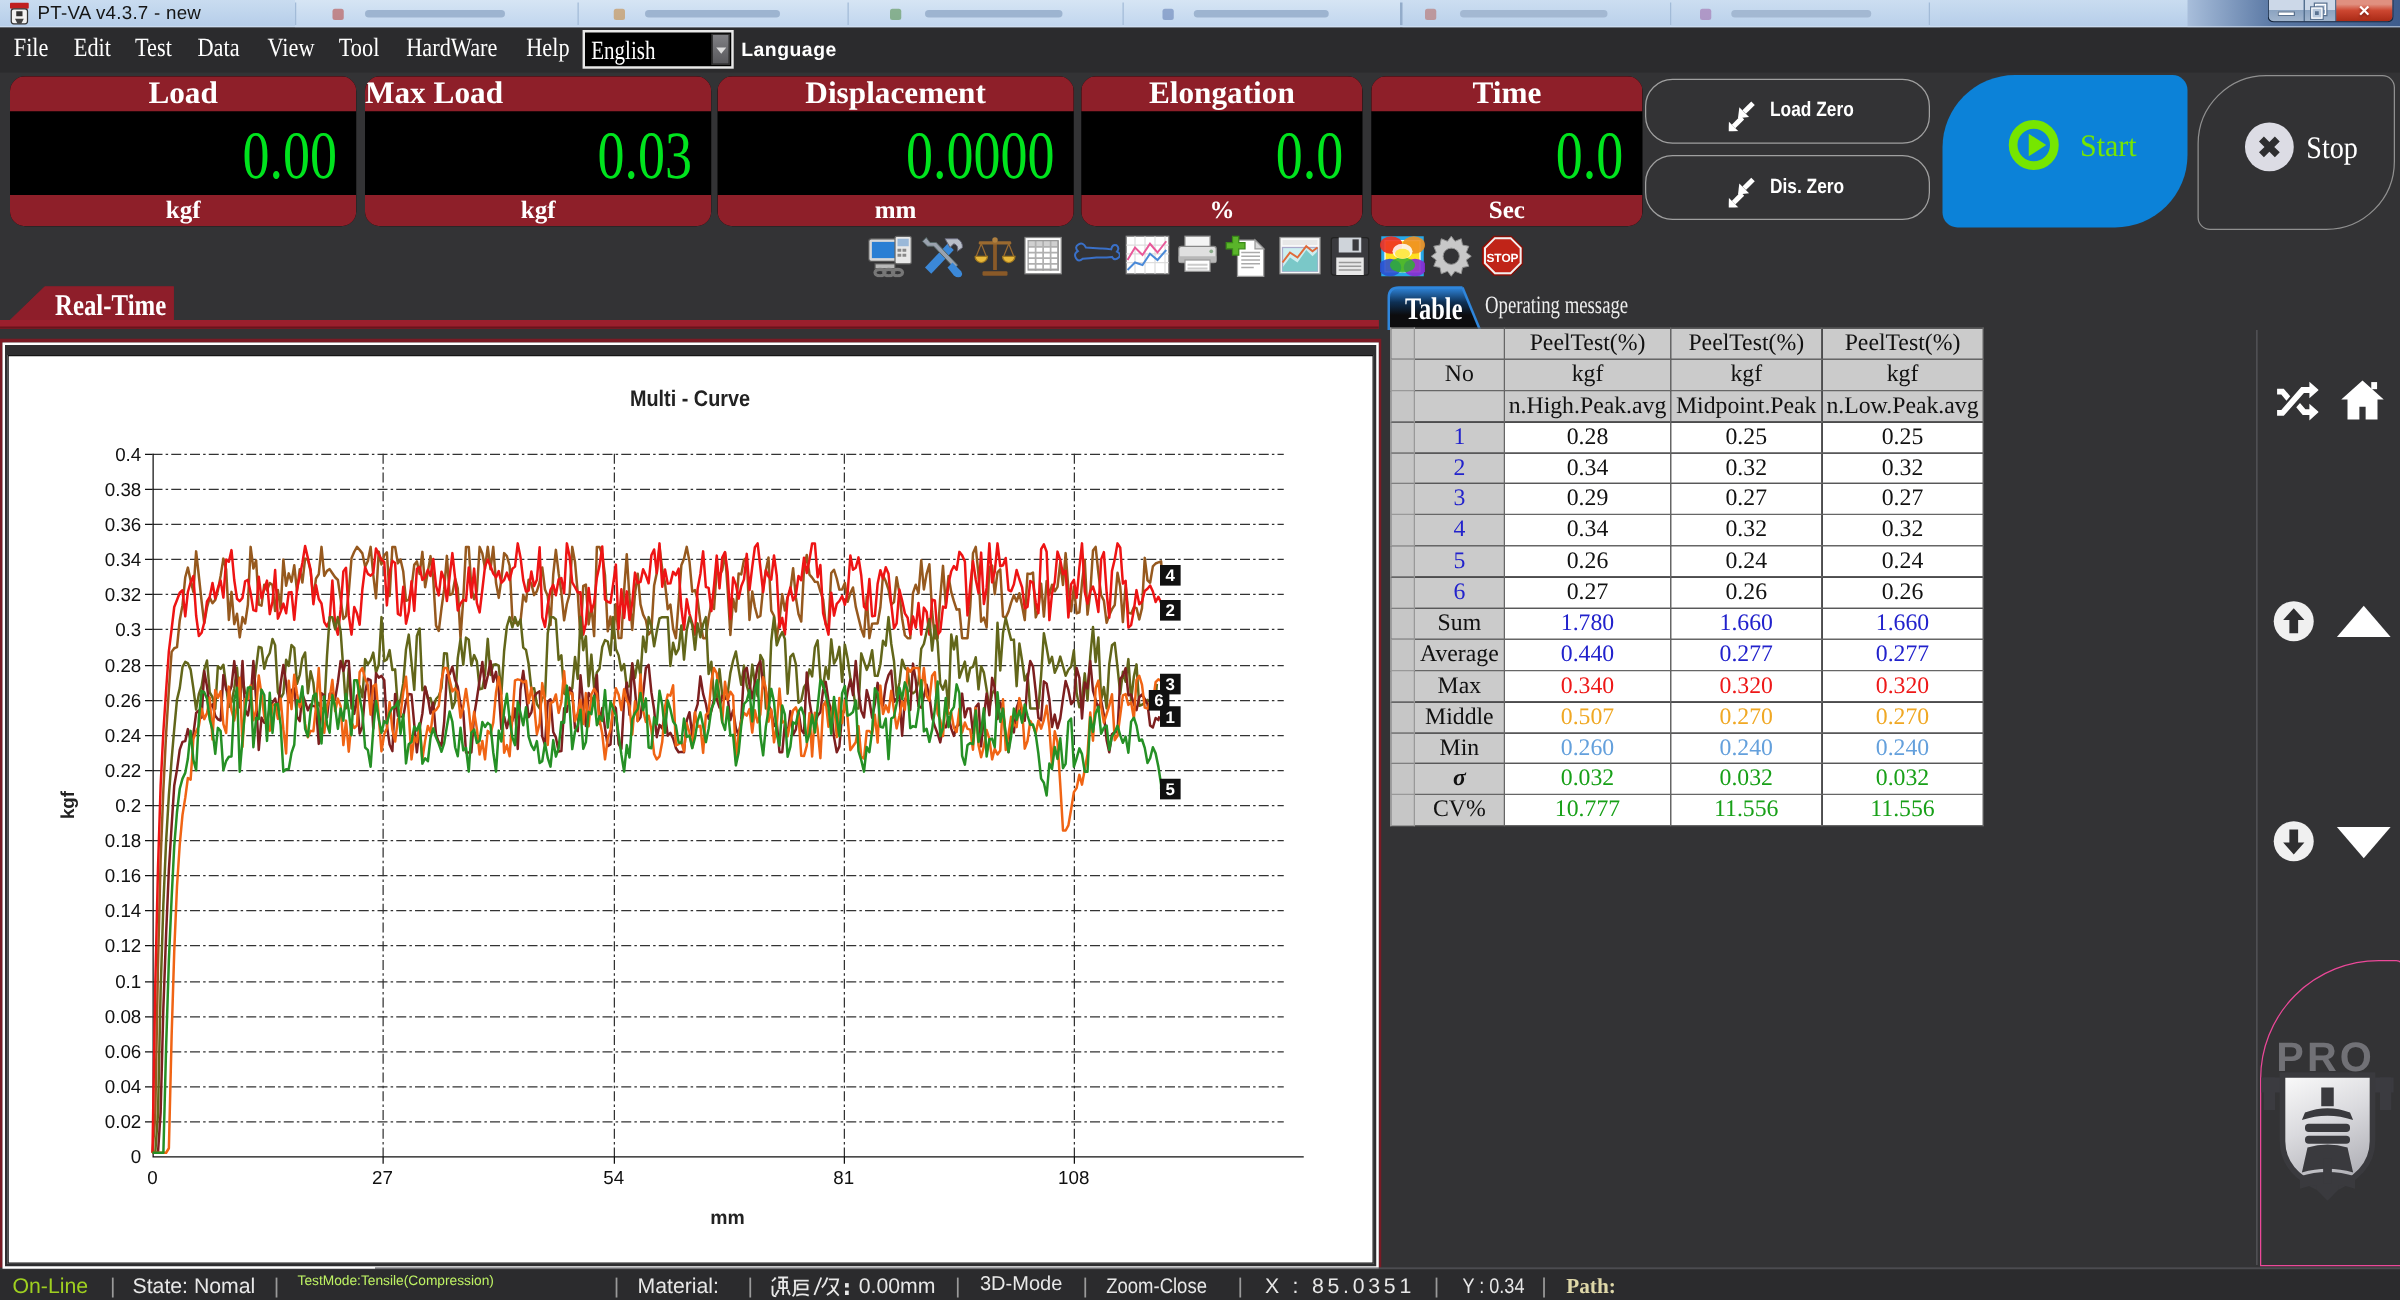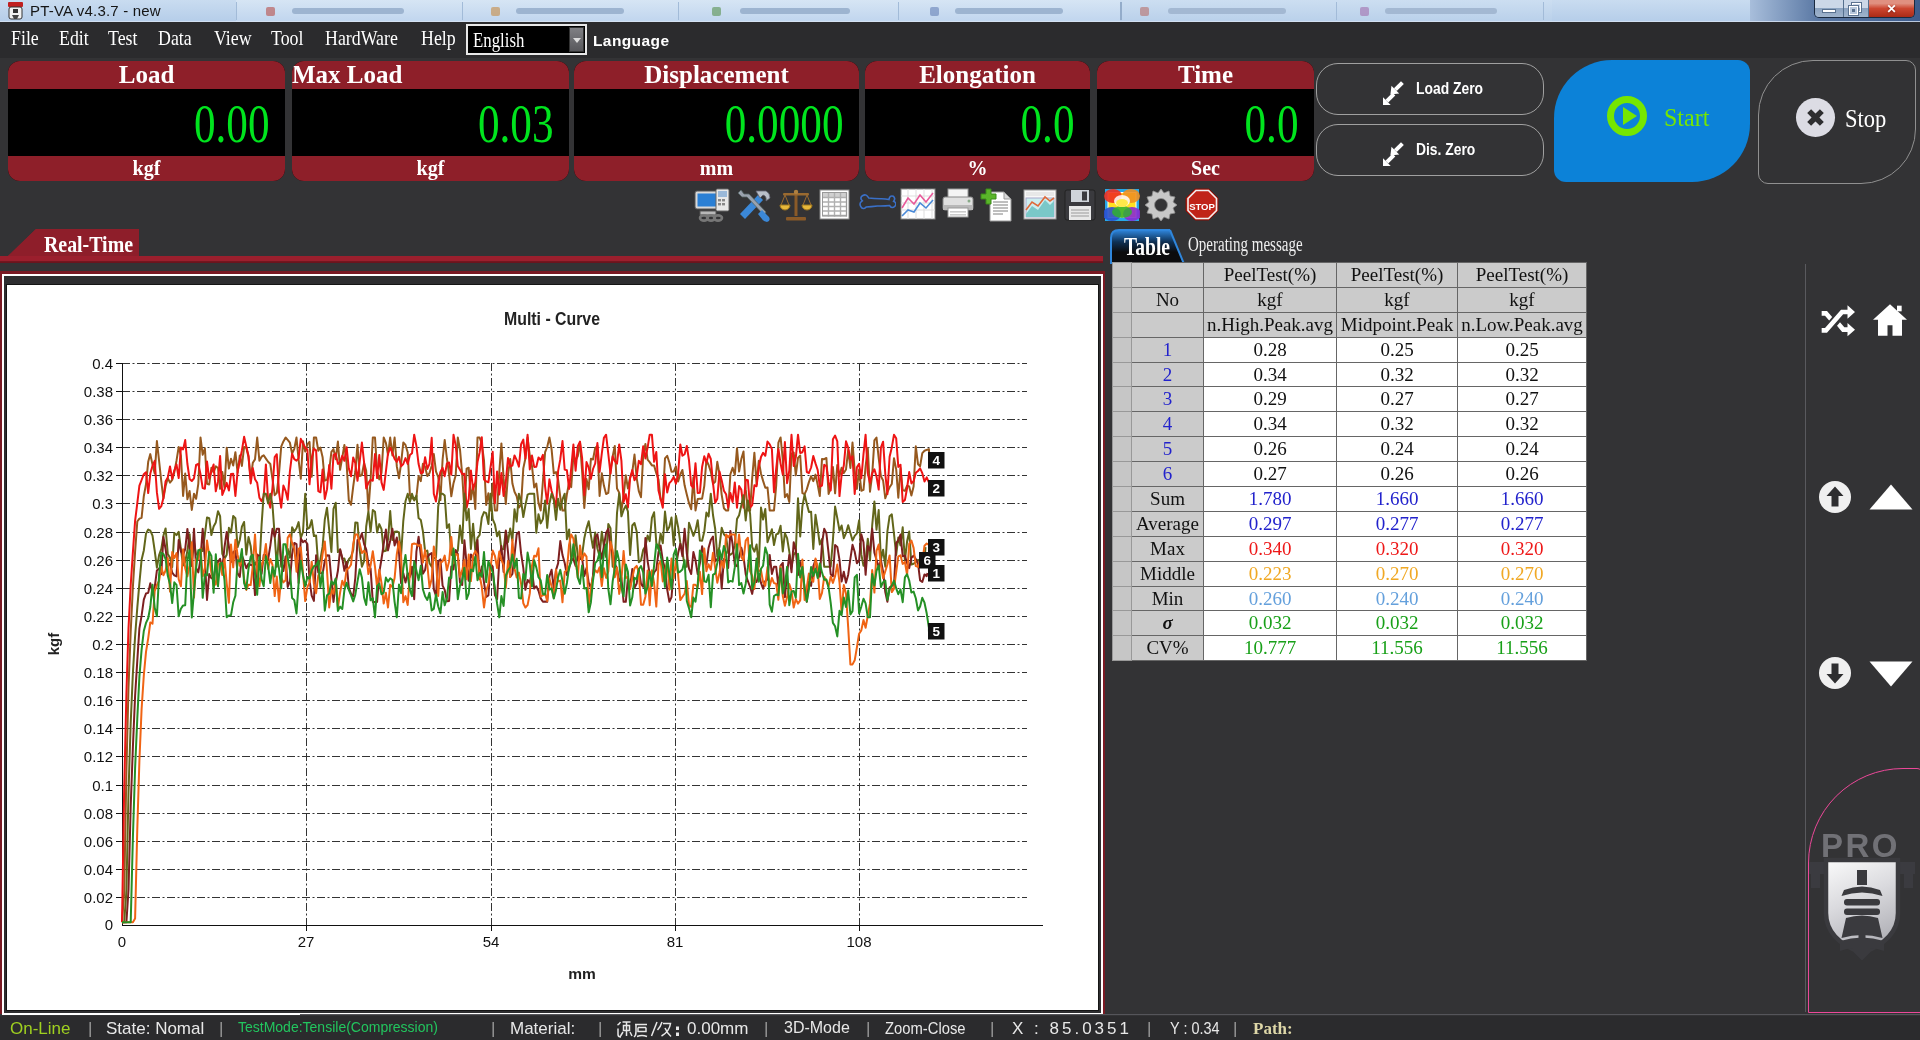--- a/index.html
+++ b/index.html
@@ -457,35 +457,35 @@
       <tr>
         <td class="sel"></td>
         <td class="lab" style="background:#cbcbcb;color:#111">Sum</td>
         <td style="background:#fff;color:#2222cc">1.780</td>
         <td style="background:#fff;color:#2222cc">1.660</td>
         <td style="background:#fff;color:#2222cc">1.660</td>
       </tr>
       <tr>
         <td class="sel"></td>
         <td class="lab" style="background:#cbcbcb;color:#111">Average</td>
-        <td style="background:#fff;color:#2222cc">0.297</td>
+        <td style="background:#fff;color:#2222cc">0.440</td>
         <td style="background:#fff;color:#2222cc">0.277</td>
         <td style="background:#fff;color:#2222cc">0.277</td>
       </tr>
       <tr>
         <td class="sel"></td>
         <td class="lab" style="background:#cbcbcb;color:#111">Max</td>
         <td style="background:#fff;color:#ee1818">0.340</td>
         <td style="background:#fff;color:#ee1818">0.320</td>
         <td style="background:#fff;color:#ee1818">0.320</td>
       </tr>
       <tr>
         <td class="sel"></td>
         <td class="lab" style="background:#cbcbcb;color:#111">Middle</td>
-        <td style="background:#fff;color:#f0a824">0.223</td>
+        <td style="background:#fff;color:#f0a824">0.507</td>
         <td style="background:#fff;color:#f0a824">0.270</td>
         <td style="background:#fff;color:#f0a824">0.270</td>
       </tr>
       <tr>
         <td class="sel"></td>
         <td class="lab" style="background:#cbcbcb;color:#111">Min</td>
         <td style="background:#fff;color:#64a0dc">0.260</td>
         <td style="background:#fff;color:#64a0dc">0.240</td>
         <td style="background:#fff;color:#64a0dc">0.240</td>
       </tr>
@@ -560,21 +560,21 @@
     </g>
   </svg>
 </div>
 <div class="abs" style="left:300px;top:1014px;width:1620px;height:1px;background:#55555a"></div>
 
 <div class="abs" style="left:0;top:1016px;width:1920px;height:24px;background:#2b2b2d">
 <div class="abs" style="left:10px;top:3px;font-size:17px;color:#9fd020;font-weight:normal;font-family:'Liberation Sans',sans-serif;">On-Line</div>
     <div class="abs" style="left:88px;top:3px;font-size:17px;color:#9a9a9a;font-weight:normal;font-family:'Liberation Sans',sans-serif;">|</div>
     <div class="abs" style="left:106px;top:3px;font-size:17px;color:#e8e8e8;font-weight:normal;font-family:'Liberation Sans',sans-serif;">State: Nomal</div>
     <div class="abs" style="left:219px;top:3px;font-size:17px;color:#9a9a9a;font-weight:normal;font-family:'Liberation Sans',sans-serif;">|</div>
-    <div class="abs" style="left:238px;top:3px;font-size:14px;color:#22c55e;font-weight:normal;font-family:'Liberation Sans',sans-serif;">TestMode:Tensile(Compression)</div>
+    <div class="abs" style="left:238px;top:3px;font-size:11px;color:#bef264;font-weight:normal;font-family:'Liberation Sans',sans-serif;">TestMode:Tensile(Compression)</div>
     <div class="abs" style="left:491px;top:3px;font-size:17px;color:#9a9a9a;font-weight:normal;font-family:'Liberation Sans',sans-serif;">|</div>
     <div class="abs" style="left:510px;top:3px;font-size:17px;color:#e8e8e8;font-weight:normal;font-family:'Liberation Sans',sans-serif;">Material:</div>
     <div class="abs" style="left:598px;top:3px;font-size:17px;color:#9a9a9a;font-weight:normal;font-family:'Liberation Sans',sans-serif;">|</div>
     <div class="abs" style="left:687px;top:3px;font-size:17px;color:#e8e8e8;font-weight:normal;font-family:'Liberation Sans',sans-serif;">0.00mm</div>
     <div class="abs" style="left:764px;top:3px;font-size:17px;color:#9a9a9a;font-weight:normal;font-family:'Liberation Sans',sans-serif;">|</div>
     <div class="abs" style="left:784px;top:3px;font-size:16px;color:#e8e8e8;font-weight:normal;font-family:'Liberation Sans',sans-serif;">3D-Mode</div>
     <div class="abs" style="left:866px;top:3px;font-size:17px;color:#9a9a9a;font-weight:normal;font-family:'Liberation Sans',sans-serif;">|</div>
     <div class="abs" style="left:885px;top:3px;font-size:17px;color:#e8e8e8;font-weight:normal;font-family:'Liberation Sans',sans-serif;transform:scaleX(0.87);transform-origin:0 0;">Zoom-Close</div>
     <div class="abs" style="left:990px;top:3px;font-size:17px;color:#9a9a9a;font-weight:normal;font-family:'Liberation Sans',sans-serif;">|</div>
     <div class="abs" style="left:1012px;top:3px;font-size:17px;color:#e8e8e8;font-weight:normal;font-family:'Liberation Sans',sans-serif;letter-spacing:3px;">X : 85.0351</div>

